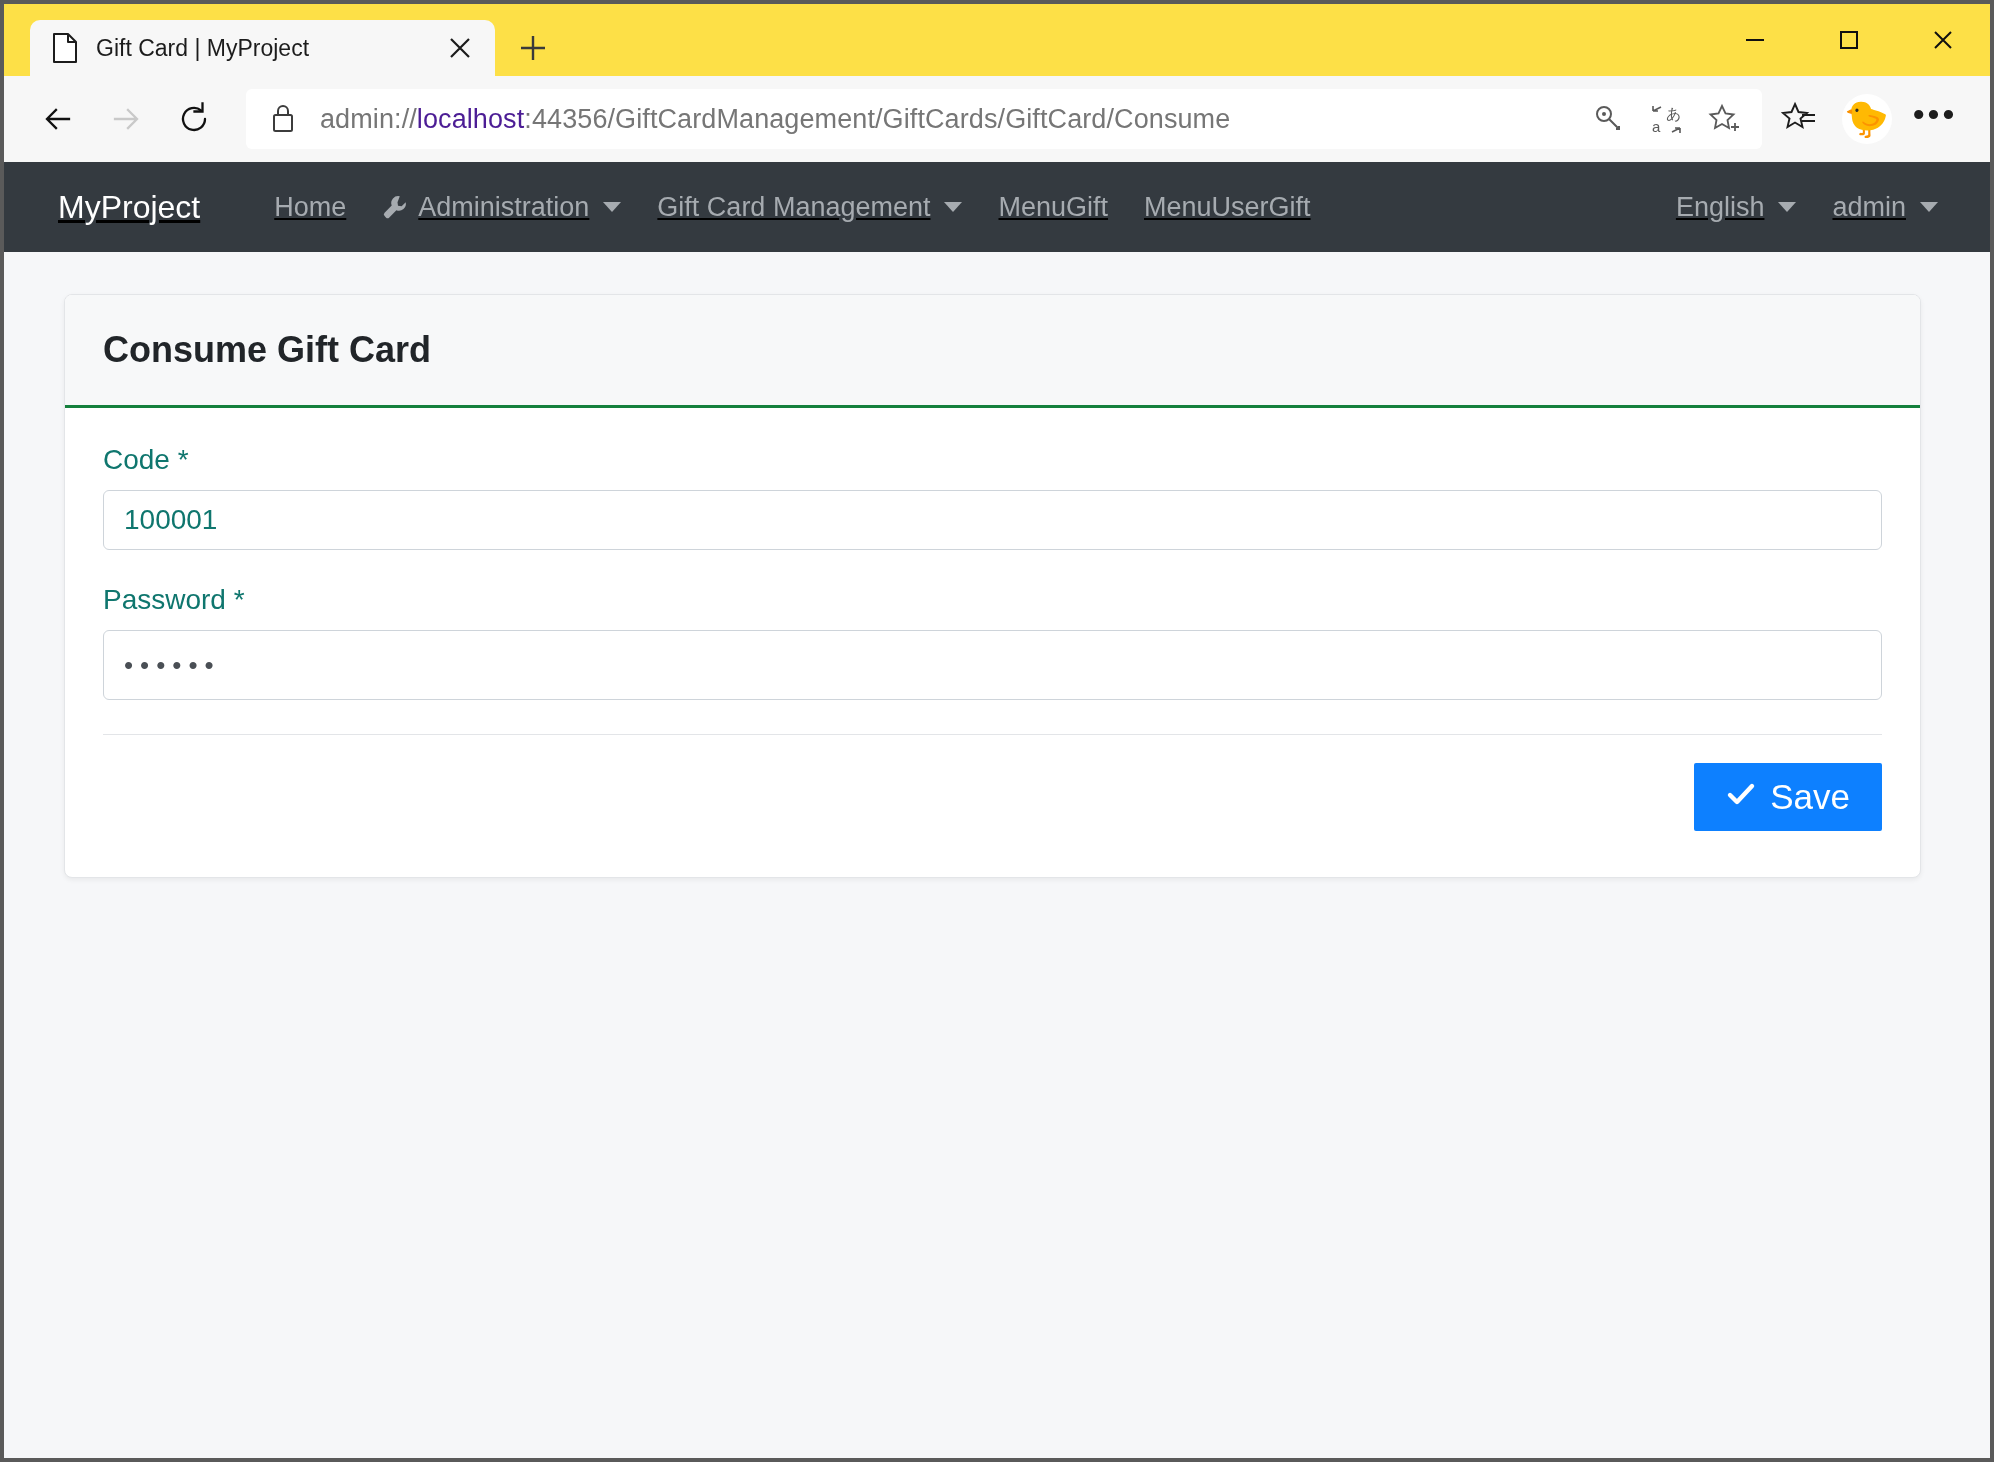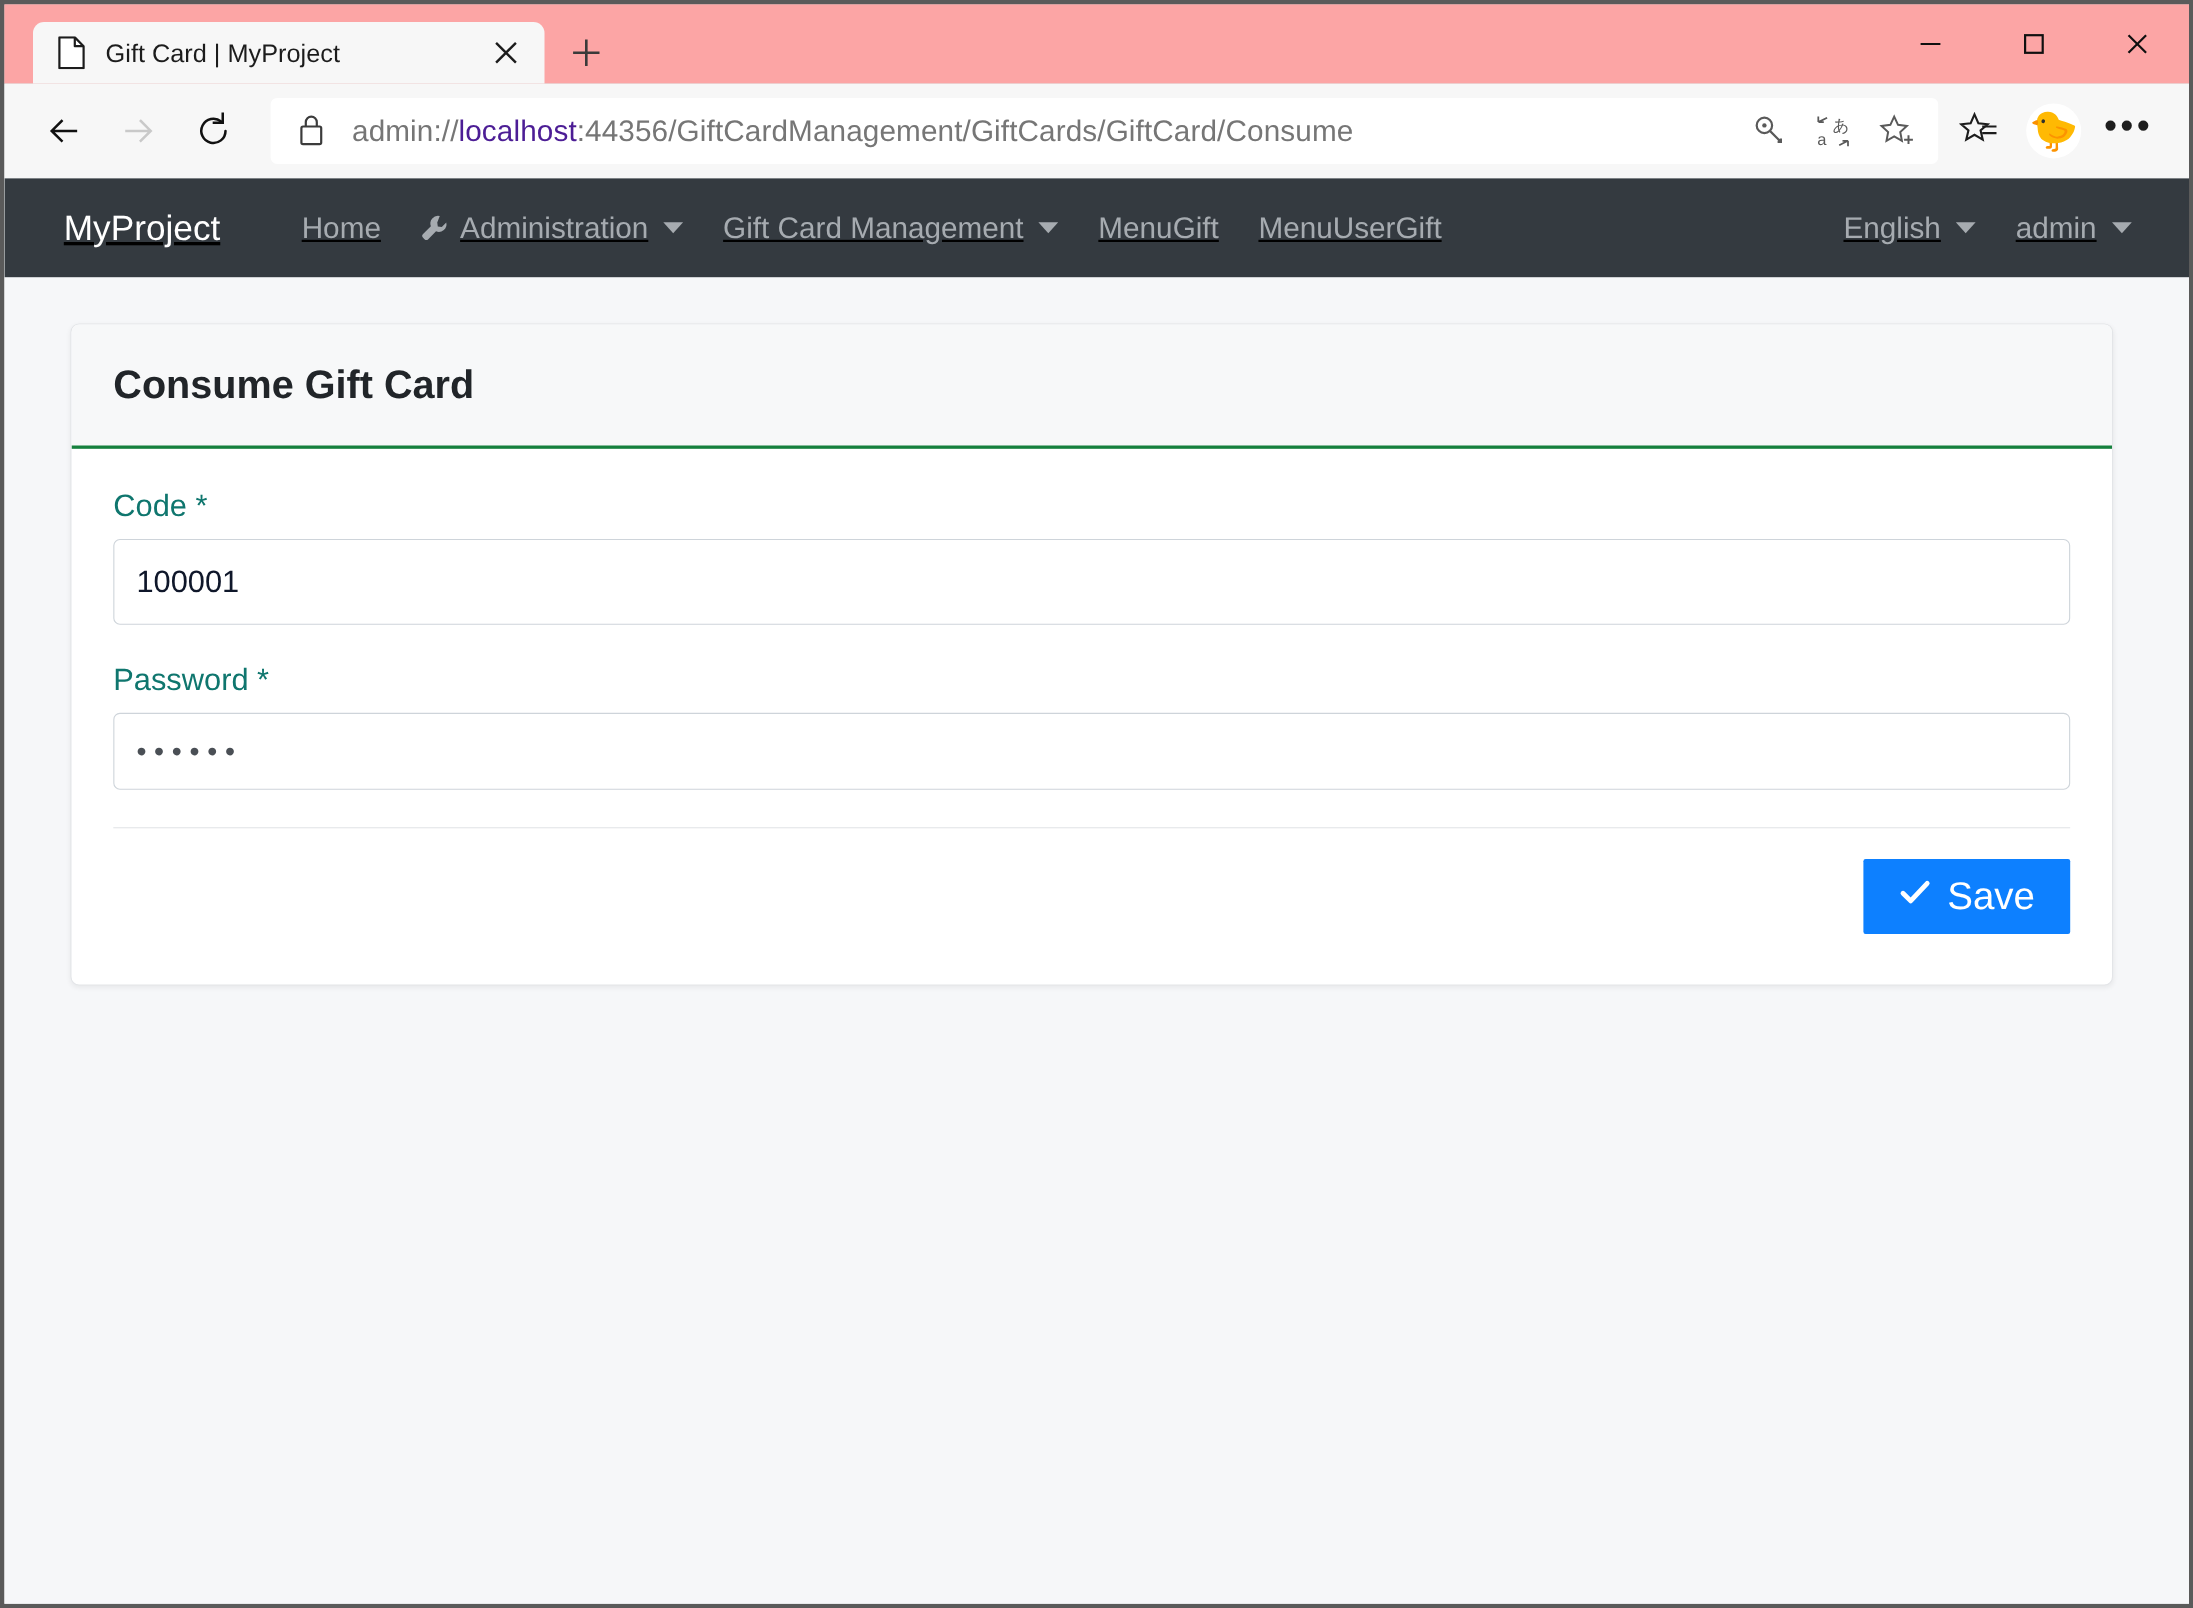--- a/index.html
+++ b/index.html
@@ -22,21 +22,21 @@
     background: #c8c8c8;
     box-sizing: border-box;
     border: 4px solid #5a5a5a;
     display: flex;
     flex-direction: column;
   }
 
   
   .titlebar {
     height: 72px;
-    background: #fca5a5;
+    background: #fde047;
     display: flex;
     align-items: flex-end;
     position: relative;
     flex: none;
   }
   .tabstrip {
     display: flex;
     align-items: flex-end;
     padding-left: 26px;
   }
@@ -263,27 +263,27 @@
   }
   .form-group { margin-bottom: 34px; }
   .form-label {
     display: block;
     font-size: 28px;
     color: #0f766e;
     margin-bottom: 14px;
   }
   .form-control {
     width: 100%;
-    height: 78px;
+    height: 60px;
     box-sizing: border-box;
     border: 1px solid #ced4da;
     border-radius: 6px;
     padding: 0 20px;
     font-size: 28px;
-    color: #0f172a;
+    color: #0f766e;
     font-family: "Liberation Sans", sans-serif;
     background: #ffffff;
     outline: none;
   }
   .form-control::placeholder { color: #b3b9bf; }
   .pw-dots {
     display: flex;
     align-items: center;
     height: 70px;
     border: 1px solid #ced4da;

